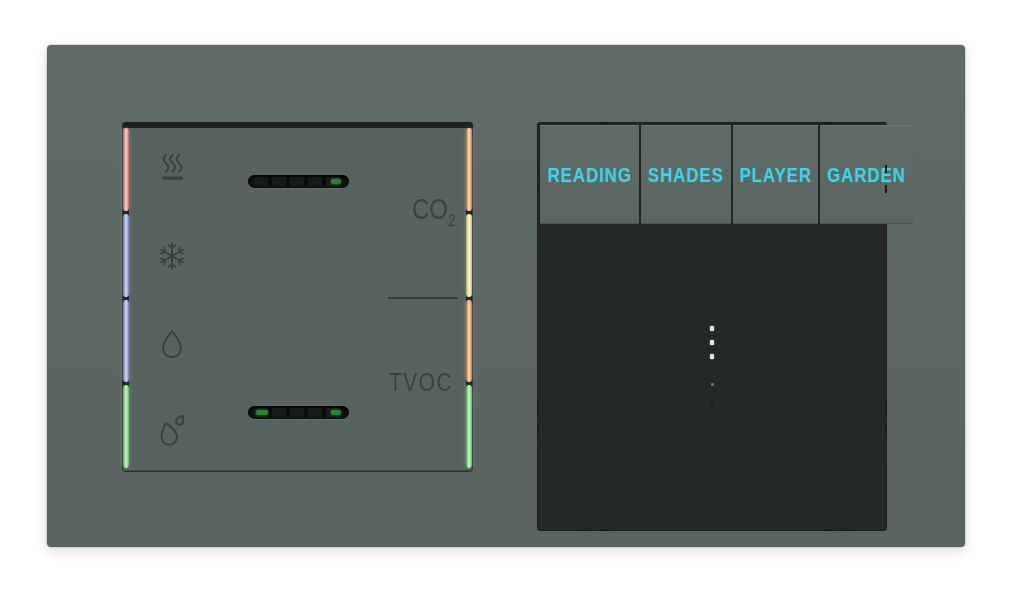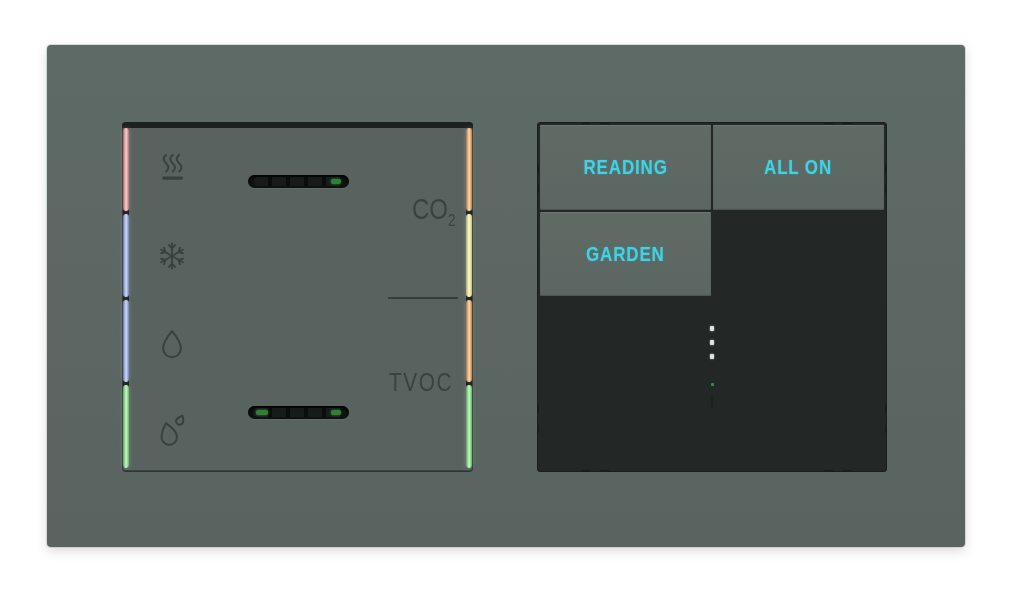--- a/index.html
+++ b/index.html
@@ -63,25 +63,25 @@
   .gas{
     position:absolute;color:#3a423f;line-height:1;
     transform:scaleX(.8);transform-origin:left top;white-space:nowrap;
   }
   .gas.co2{left:289px;top:72px;font-size:30px;}
   .gas.co2 sub{font-size:17px;line-height:0;}
   .gas.tvoc{left:266px;top:247px;font-size:26px;letter-spacing:2px;}
   .gas-divider{position:absolute;left:265px;top:175px;width:70px;height:2px;background:#353c39;}
   
   .keypad{
-    position:absolute;left:490px;top:77px;width:350px;height:350px;
+    position:absolute;left:490px;top:77px;width:350px;height:409px;
     box-sizing:border-box;
     background:#22272 5;background-color:#232826;
     border:1px solid #1a1f1d;border-radius:3px;padding:2px;
-    display:grid;grid-template-columns:1fr 1fr;grid-template-rows:repeat(4,1fr);gap:2px;
+    display:grid;grid-template-columns:1fr 1fr 1fr 1fr;grid-template-rows:repeat(4,1fr);gap:2px;
   }
   .key{
     position:relative;border-radius:1px;cursor:pointer;
     background:linear-gradient(180deg,#606b66 0%,#5b6662 100%);
     box-shadow:inset 0 1px 0 rgba(255,255,255,.08), inset 0 -1px 1px rgba(0,0,0,.18);
     display:flex;align-items:center;justify-content:center;
   }
   .key-label{
     font-weight:bold;font-size:20px;letter-spacing:1px;line-height:1;
     display:inline-block;transform:scaleX(.85);
@@ -160,21 +160,24 @@
     <div class="gas co2" style="color: rgb(58, 66, 63);"><span>CO</span><sub>2</sub></div>
     <div class="gas-divider"></div>
     <div class="gas tvoc" style="color: rgb(58, 66, 63);">TVOC</div>
   </section>
 
   <section class="keypad">
     <div class="key">
       <span class="key-label" style="color: rgb(60, 212, 230);">READING</span>
     </div>
     <div class="key">
-      <span class="key-label" style="color: rgb(60, 212, 230);">ALL ON</span>
+      <span class="key-label" style="color: rgb(60, 212, 230);">SHADES</span>
+    </div>
+    <div class="key">
+      <span class="key-label" style="color: rgb(60, 212, 230);">PLAYER</span>
     </div>
     <div class="key">
       <span class="key-label" style="color: rgb(60, 212, 230);">GARDEN</span>
     </div>
 
     <div class="keypad-overlay">
       <span class="center-led" style="top: 203px; background-color: rgb(224, 228, 226);"></span>
       <span class="center-led" style="top: 217px; background-color: rgb(224, 228, 226);"></span>
       <span class="center-led" style="top: 231px; background-color: rgb(224, 228, 226);"></span>
       <span class="center-dot-green"></span>

